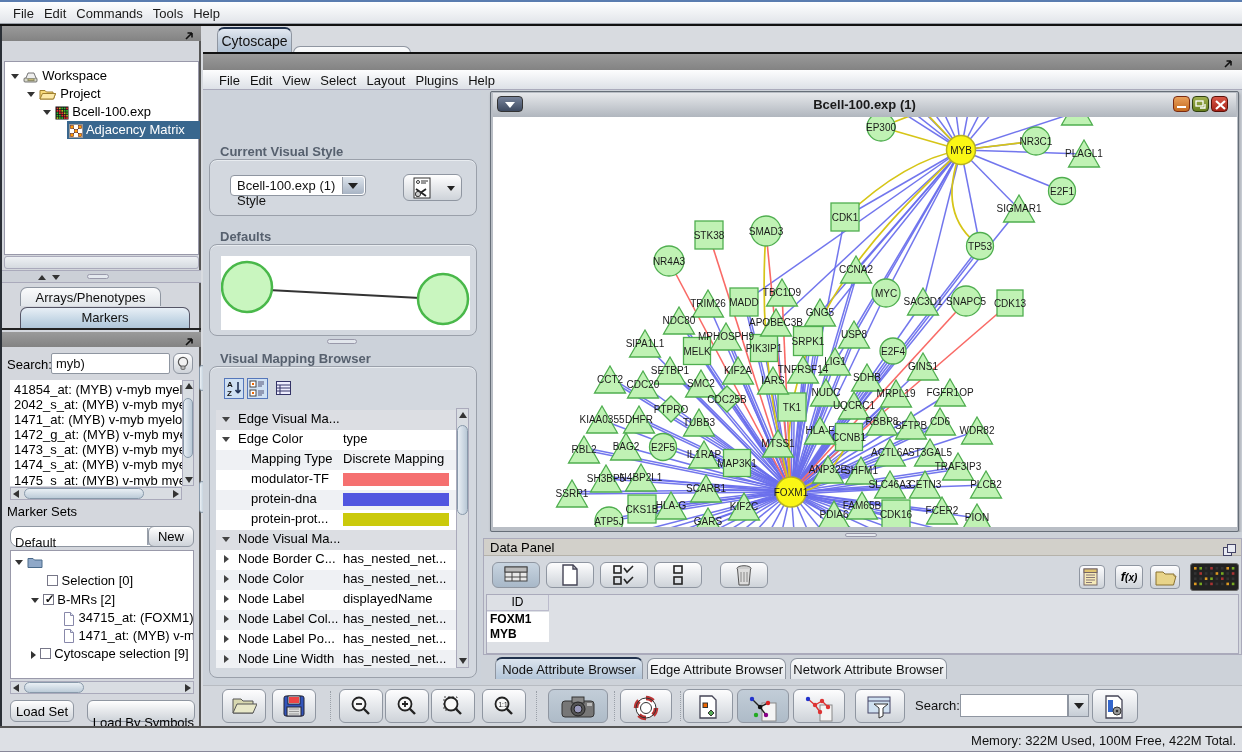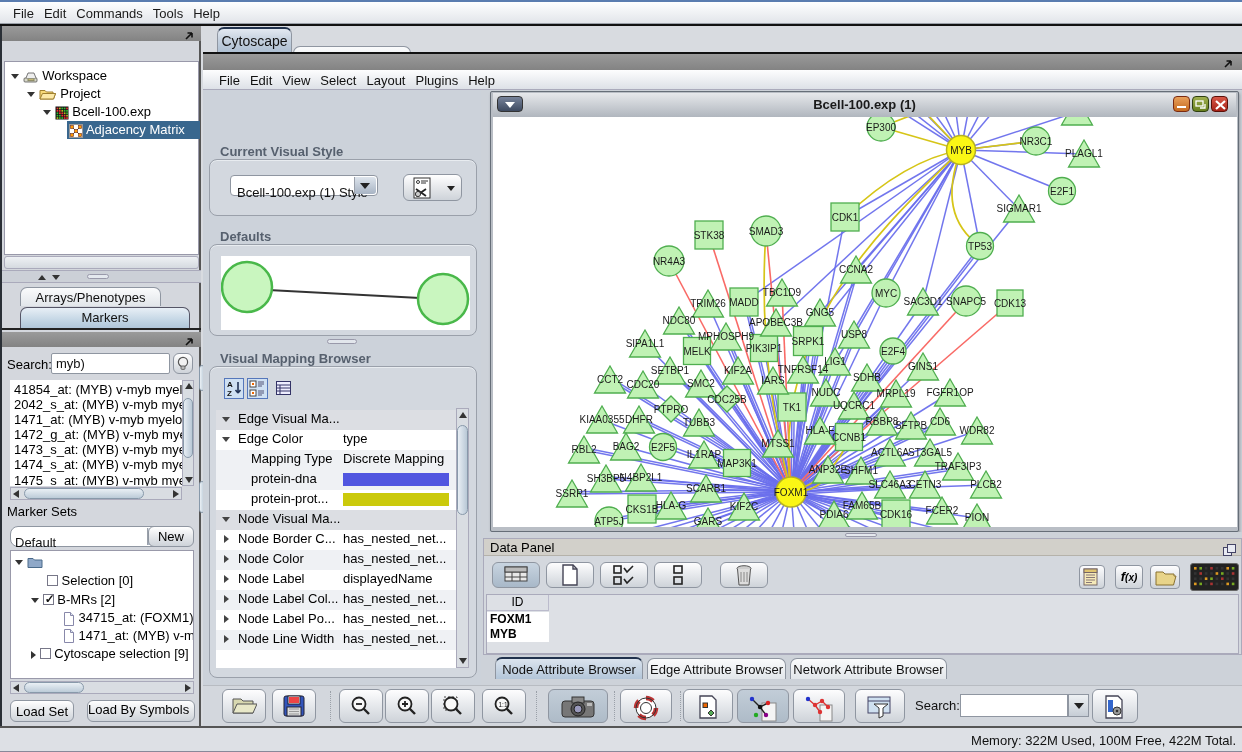--- a/index.html
+++ b/index.html
@@ -132,39 +132,39 @@
           <path d="M7.5 0.5 V3.5 H10.5" fill="#dde6f0" stroke="#88a" stroke-width="1"></path>
         </svg> 1471_at: (MYB) v-myb</div>
       <div style="padding:3px 0 0 20px"><span style="display:inline-block;width:0;height:0;border-top:4px solid transparent;border-bottom:4px solid transparent;border-left:5px solid #333;vertical-align:middle"></span> <span class="cb"></span> Cytoscape selection [9]</div>
     </div>
     <div class="abs" style="left:8px;top:655px;width:184px;height:13px;background:#d9dde2;border:1px solid #aab">
       <span style="position:absolute;left:2px;top:2px;width:0;height:0;border-top:4px solid transparent;border-bottom:4px solid transparent;border-right:6px solid #333"></span>
       <span style="position:absolute;right:2px;top:2px;width:0;height:0;border-top:4px solid transparent;border-bottom:4px solid transparent;border-left:6px solid #333"></span>
       <span style="position:absolute;left:13px;top:0px;width:60px;height:11px;background:linear-gradient(#eaf0f5,#bccbd8);border:1px solid #8899aa;border-radius:6px"></span>
     </div>
     <div class="abs nimbtn" style="left:8px;top:674px;width:64px;height:22px;text-align:center;font-size:13px;padding-top:3px">Load Set</div>
-    <div class="abs nimbtn" style="left:85px;top:674px;width:108px;height:22px;text-align:left;font-size:13px;padding-top:1px">Load By Symbols</div>
+    <div class="abs nimbtn" style="left:85px;top:674px;width:108px;height:22px;text-align:right;font-size:13px;padding-top:14px">Load By Symbols</div>
   </div>
 <div class="abs" style="left:199px;top:365px;width:6px;height:26px;background:linear-gradient(90deg,#eaf0f5,#bccbd8);border:1px solid #8899aa;border-radius:3px"></div>
 <div class="abs" style="left:199px;top:481px;width:6px;height:32px;background:linear-gradient(90deg,#eaf0f5,#bccbd8);border:1px solid #8899aa;border-radius:3px"></div>
 <div class="abs tab tabsel" style="left:217px;top:27px;width:75px;height:25px;padding-top:4px;font-size:14px">Cytoscape</div>
 <div class="abs tab tabun" style="left:293px;top:46px;width:118px;height:23px;padding-top:3px;font-size:14px">Information Panel</div>
 <div class="abs blackline" style="left:203px;top:52px;width:1039px;height:2px"></div>
 <div class="abs grayband" style="left:203px;top:54px;width:1039px;height:16px">
     <span style="position:absolute;right:8px;top:2px"><svg width="11" height="11" viewBox="0 0 11 11" style="">
         <path d="M2 9 L8 3 M8 3 H3.5 M8 3 V7.5" stroke="#111" stroke-width="1.6" fill="none"></path>
       </svg></span>
   </div>
 <div class="abs" style="left:203px;top:70px;width:1039px;height:20px;background:linear-gradient(#fdfdfe,#dde1e7);border-bottom:1px solid #aab;font-size:13px;color:#111">
     <div style="padding:3px 0 0 11px"><span style="padding:0 5px">File</span><span style="padding:0 5px">Edit</span><span style="padding:0 5px">View</span><span style="padding:0 5px">Select</span><span style="padding:0 5px">Layout</span><span style="padding:0 5px">Plugins</span><span style="padding:0 5px">Help</span></div>
   </div>
 <div class="abs" style="left:203px;top:90px;width:278px;height:595px;background:#ccd2da">
     <div class="abs hdr" style="left:17px;top:54px">Current Visual Style</div>
     <div class="abs roundbox" style="left:6px;top:69px;width:268px;height:57px"></div>
-    <div class="abs combo" style="left:27px;top:85px;width:148px;height:21px;padding:9px 6px">Bcell-100.exp (1) Style<span class="combobtn"><span class="carD" style="margin:6px 0 0 5px"></span></span></div>
+    <div class="abs combo" style="left:27px;top:85px;width:136px;height:21px;padding:2px 6px">Bcell-100.exp (1) Style<span class="combobtn"><span class="carD" style="margin:6px 0 0 5px"></span></span></div>
     <div class="abs nimbtn" style="left:200px;top:84px;width:59px;height:27px"><svg width="20" height="22" viewBox="0 0 20 22" style="margin:2px 0 0 8px">
         <rect x="2" y="1" width="16" height="20" fill="#fff" stroke="#333"></rect>
         <circle cx="6" cy="5" r="1.5" fill="none" stroke="#333"></circle>
         <path d="M9 4 H16 M9 6 H14" stroke="#333"></path>
         <path d="M4 12 L14 19 M14 12 L4 19" stroke="#222" stroke-width="1.8"></path>
         <circle cx="6" cy="17" r="2.6" fill="#ccc" stroke="#333"></circle>
       </svg><span class="carD" style="position:absolute;right:6px;top:11px;border-left-width:4px;border-right-width:4px;border-top-width:5px"></span></div>
     <div class="abs hdr" style="left:17px;top:139px">Defaults</div>
     <div class="abs roundbox" style="left:6px;top:154px;width:268px;height:92px"></div>
     <div class="abs" style="left:18px;top:166px;width:249px;height:74px;background:#fff"><svg width="249" height="74" viewBox="0 0 249 74">
@@ -188,20 +188,21 @@
         <path d="M10 3 H16 M10 5 H16 M10 7 H14 M10 12 H16 M10 14 H16 M10 16 H14" stroke="#557"></path>
       </svg></div>
     <div class="abs" style="left:73px;top:290px;width:15px;height:14px"><svg width="15" height="14" viewBox="0 0 15 14">
         <rect x="0.5" y="0.5" width="14" height="13" fill="#eef" stroke="#336"></rect>
         <path d="M1 4 H14 M1 7 H14 M1 10 H14 M4 4 V13" stroke="#336"></path>
       </svg></div>
     <div class="abs" style="left:13px;top:320px;width:240px;height:258px;background:#fff;font-size:13px;overflow:hidden">
       <div style="position:relative;height:20px;background:#dcdee3;padding:1px 0 0 22px;white-space:nowrap"><span style="position:absolute;left:6px;top:7px;width:0;height:0;border-left:4px solid transparent;border-right:4px solid transparent;border-top:5px solid #444"></span>Edge Visual Ma...</div>
       <div style="position:relative;height:20px;background:#fff;padding:1px 0 0 22px;white-space:nowrap"><span style="position:absolute;left:6px;top:7px;width:0;height:0;border-left:4px solid transparent;border-right:4px solid transparent;border-top:5px solid #444"></span>Edge Color<span style="position:absolute;left:127px;top:1px">type</span></div>
       <div style="position:relative;height:20px;background:#eff1f4;padding:1px 0 0 35px;white-space:nowrap">Mapping Type<span style="position:absolute;left:127px;top:1px">Discrete Mapping</span></div>
+      <div style="position:relative;height:20px;background:#fff;padding:1px 0 0 35px;white-space:nowrap">modulator-TF<span style="position:absolute;left:127px;top:3px;width:106px;height:13px;background:#f57070"></span></div>
       <div style="position:relative;height:20px;background:#eff1f4;padding:1px 0 0 35px;white-space:nowrap">protein-dna<span style="position:absolute;left:127px;top:3px;width:106px;height:13px;background:#5156e0"></span></div>
       <div style="position:relative;height:20px;background:#fff;padding:1px 0 0 35px;white-space:nowrap">protein-prot...<span style="position:absolute;left:127px;top:3px;width:106px;height:13px;background:#cbca0c"></span></div>
       <div style="position:relative;height:20px;background:#dcdee3;padding:1px 0 0 22px;white-space:nowrap"><span style="position:absolute;left:6px;top:7px;width:0;height:0;border-left:4px solid transparent;border-right:4px solid transparent;border-top:5px solid #444"></span>Node Visual Ma...</div>
       <div style="position:relative;height:20px;background:#fff;padding:1px 0 0 22px;white-space:nowrap"><span style="position:absolute;left:8px;top:5px;width:0;height:0;border-top:4px solid transparent;border-bottom:4px solid transparent;border-left:5px solid #444"></span>Node Border C...<span style="position:absolute;left:127px;top:1px">has_nested_net...</span></div>
       <div style="position:relative;height:20px;background:#eff1f4;padding:1px 0 0 22px;white-space:nowrap"><span style="position:absolute;left:8px;top:5px;width:0;height:0;border-top:4px solid transparent;border-bottom:4px solid transparent;border-left:5px solid #444"></span>Node Color<span style="position:absolute;left:127px;top:1px">has_nested_net...</span></div>
       <div style="position:relative;height:20px;background:#fff;padding:1px 0 0 22px;white-space:nowrap"><span style="position:absolute;left:8px;top:5px;width:0;height:0;border-top:4px solid transparent;border-bottom:4px solid transparent;border-left:5px solid #444"></span>Node Label<span style="position:absolute;left:127px;top:1px">displayedName</span></div>
       <div style="position:relative;height:20px;background:#eff1f4;padding:1px 0 0 22px;white-space:nowrap"><span style="position:absolute;left:8px;top:5px;width:0;height:0;border-top:4px solid transparent;border-bottom:4px solid transparent;border-left:5px solid #444"></span>Node Label Col...<span style="position:absolute;left:127px;top:1px">has_nested_net...</span></div>
       <div style="position:relative;height:20px;background:#fff;padding:1px 0 0 22px;white-space:nowrap"><span style="position:absolute;left:8px;top:5px;width:0;height:0;border-top:4px solid transparent;border-bottom:4px solid transparent;border-left:5px solid #444"></span>Node Label Po...<span style="position:absolute;left:127px;top:1px">has_nested_net...</span></div>
       <div style="position:relative;height:20px;background:#eff1f4;padding:1px 0 0 22px;white-space:nowrap"><span style="position:absolute;left:8px;top:5px;width:0;height:0;border-top:4px solid transparent;border-bottom:4px solid transparent;border-left:5px solid #444"></span>Node Line Width<span style="position:absolute;left:127px;top:1px">has_nested_net...</span></div>
     </div>

